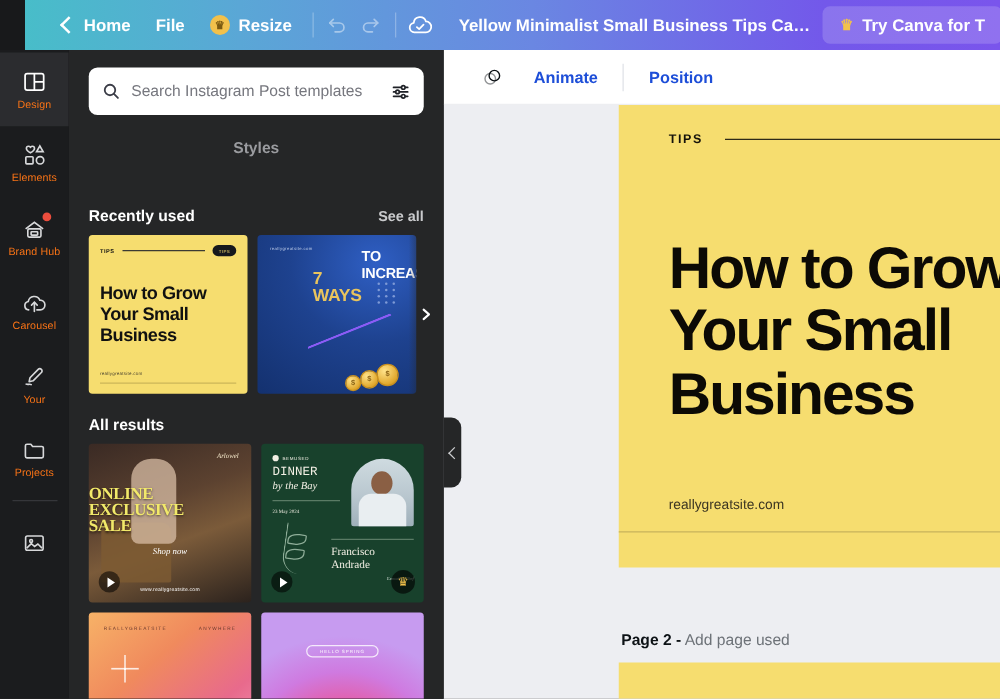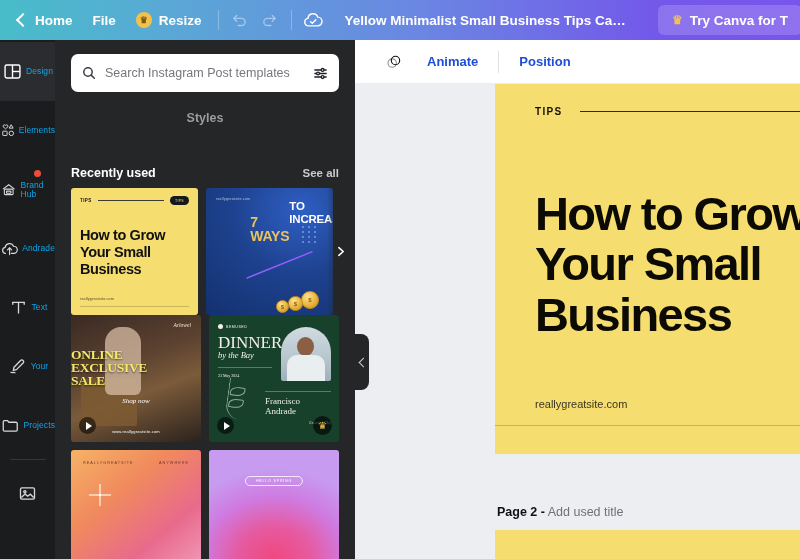--- a/index.html
+++ b/index.html
@@ -9,21 +9,21 @@
     font-family: "Liberation Sans", sans-serif;
     background: #18191b;
   }
   .app { position: relative; width: 800px; height: 559px; display: flex; flex-direction: column; }
 
   
   .topbar {
     height: 40px; flex: 0 0 40px;
     background: linear-gradient(90deg, #48bdc9 0%, #5aa7d6 22%, #6a87e2 52%, #7358ea 82%, #7a55ec 100%);
     display: flex; align-items: center; color: #fff;
-    padding-left: 4px; position: relative; z-index: 30;
+    padding-left: 16px; position: relative; z-index: 30; margin-left: 20px;
   }
   .tb-btn {
     display: flex; align-items: center; gap: 7px;
     height: 28px; padding: 0 10px; border-radius: 6px;
     font-size: 13.5px; font-weight: 700; color: #fff; cursor: pointer; white-space: nowrap;
   }
   .tb-chevleft { width: 14px; height: 14px; position: relative; }
   .tb-chevleft::before {
     content: ""; position: absolute; left: 4px; top: 2px;
     width: 8px; height: 8px; border-left: 2px solid #fff; border-bottom: 2px solid #fff;
@@ -57,23 +57,23 @@
   
   .body { flex: 1; display: flex; min-height: 0; position: relative; }
 
   
   .rail {
     width: 55px; flex: 0 0 55px; background: #1b1c1e;
     display: flex; flex-direction: column; align-items: center;
     padding-top: 2px; overflow: hidden; position: relative; z-index: 20;
   }
   .rail-item {
-    width: 55px; height: 59px; display: flex; flex-direction: row;
+    width: 55px; height: 59px; display: flex; flex-direction: column;
     align-items: center; justify-content: center; gap: 3px;
-    color: #0ea5e9; cursor: pointer; position: relative; flex: 0 0 auto;
+    color: #f97316; cursor: pointer; position: relative; flex: 0 0 auto;
   }
   .rail-item.active { background: #2b2c2f; }
   .rail-label { font-size: 8.5px; letter-spacing: .1px; line-height: 1; }
   .rail-ico { width: 21px; height: 21px; display: block; }
   .rail-dot {
     position: absolute; width: 7px; height: 7px; border-radius: 50%;
     background: #ec4d3d; top: 10px; right: 14px;
   }
   .rail-sep { width: 36px; height: 1px; background: #35363a; margin: 4px 0; flex: 0 0 1px; }
 
@@ -197,21 +197,21 @@
     font-family: "Liberation Serif", serif; font-weight: 700;
     color: #f2e96a; font-size: 13.5px; line-height: .95; letter-spacing: -.3px;
     text-shadow: 0 1px 2px rgba(0,0,0,.6);
   }
   .t-sale .shop { position: absolute; left: 0; right: 0; top: 82px; text-align: center; font-family: "Liberation Serif", serif; font-style: italic; color: #fff; font-size: 7px; }
   .t-sale .sale-url { position: absolute; left: 0; right: 0; bottom: 8px; text-align: center; font-size: 4px; color: #fff; letter-spacing: .2px; }
   
   .t-dinner { background: #18412c; position: relative; padding: 9px; color: #f2efe4; }
   .t-dinner .dn-brand { font-size: 3.6px; letter-spacing: .5px; display: flex; align-items: center; gap: 3px; }
   .t-dinner .dn-brand i { width: 5px; height: 5px; border-radius: 50%; background: #f2efe4; display: inline-block; }
-  .t-dinner .dn-t1 { font-family: Liberation Serif, serif; font-size: 17px; margin-top: 5px; line-height: 1; }
+  .t-dinner .dn-t1 { font-family: Liberation Mono, monospace; font-size: 10px; margin-top: 5px; line-height: 1; }
   .t-dinner .dn-t2 { font-family: "Liberation Serif", serif; font-size: 8.5px; font-style: italic; line-height: 1.1; }
   .t-dinner .dn-date { font-family: "Liberation Serif", serif; font-size: 4px; margin-top: 7px; padding-top: 5px; border-top: .5px solid #5a7b65; width: 54px; }
   .t-dinner .dn-leaf { position: absolute; left: 18px; bottom: 22px; width: 34px; height: 40px; border-left: .7px solid #8fae99; border-radius: 0 0 0 14px; transform: rotate(8deg); }
   .t-dinner .dn-leaf::before, .t-dinner .dn-leaf::after { content: ""; position: absolute; border: .7px solid #8fae99; border-radius: 60% 10%; }
   .t-dinner .dn-leaf::before { width: 13px; height: 7px; left: 1px; top: 8px; }
   .t-dinner .dn-leaf::after { width: 13px; height: 7px; left: 1px; top: 20px; }
   .t-dinner .dn-photo {
     position: absolute; right: 8px; top: 12px; width: 50px; height: 54px;
     border-radius: 25px 25px 2px 2px; overflow: hidden;
     background: linear-gradient(180deg, #cfdbe0 0%, #b9c7cf 55%, #9fb0ba 100%);
@@ -366,32 +366,23 @@
         </svg>
         <span class="rail-label">Brand Hub</span>
       </div>
 
       <div class="rail-item">
         <svg class="rail-ico" viewBox="0 0 24 24" fill="none" stroke="#d7d8da" stroke-width="1.5" stroke-linecap="round">
           <path d="M6.8 18.2A3.9 3.9 0 0 1 6.4 10.5 5.6 5.6 0 0 1 17 9.2a4.2 4.2 0 0 1 .3 9h-3"></path>
           <line x1="12" y1="19.6" x2="12" y2="11.4"></line>
             <polyline points="9.4 13.8 12 11.2 14.6 13.8" fill="none"></polyline>
         </svg>
-        <span class="rail-label">Andrade</span>
-      </div>
-
-      <div class="rail-item">
-        <svg class="rail-ico" viewBox="0 0 24 24" fill="none" stroke="#d7d8da" stroke-width="1.5" stroke-linecap="round">
-          <line x1="5.5" y1="6.2" x2="18.5" y2="6.2"></line>
-            <line x1="12" y1="6.2" x2="12" y2="18.4"></line>
-          <line x1="5.5" y1="6.2" x2="5.5" y2="8.4"></line>
-            <line x1="18.5" y1="6.2" x2="18.5" y2="8.4"></line>
-        </svg>
-        <span class="rail-label">Text</span>
-      </div>
+        <span class="rail-label">Carousel</span>
+      </div>
+
 
       <div class="rail-item">
         <svg class="rail-ico" viewBox="0 0 24 24" fill="none" stroke="#d7d8da" stroke-width="1.5" stroke-linecap="round" stroke-linejoin="round">
           <path d="M18.4 5.1a2 2 0 0 1 0 2.9l-7.6 7.6-3.6.8.8-3.6 7.5-7.7a2 2 0 0 1 2.9 0z"></path>
           <path d="M4.5 18.6c1.6.9 3.2-.4 4.6.5"></path>
         </svg>
         <span class="rail-label">Your</span>
       </div>
 
       <div class="rail-item">
@@ -494,20 +485,23 @@
           <div class="tb-url">reallygreatsite.com</div>
         </div>
 
         <div class="row-next">
           <svg width="13" height="13" viewBox="0 0 24 24" fill="none" stroke="#fff" stroke-width="3" stroke-linecap="round" stroke-linejoin="round">
               <polyline points="9 5 17 12 9 19"></polyline>
             </svg>
         </div>
       </div>
 
+      <div class="sect-head">
+        <div class="sect-title">All results</div>
+      </div>
 
       <div class="grid">
 
         <div class="thumb thumb-grid t-sale">
           <div class="chair"></div>
           <div class="figure"></div>
           <div class="brand">Arlowel</div>
           <div class="sale-txt">
             <div>ONLINE</div>
             <div>EXCLUSIVE</div>
@@ -580,21 +574,21 @@
             </div>
             <div class="pg-head">How to Grow Your Small Business</div>
             <div class="pg-url">reallygreatsite.com</div>
             <div class="pg-foot"></div>
           </div>
         </div>
 
         <div class="page2-bar">
           <div class="p2-label">
             <b>Page 2 -</b>
-            <span>Add used title</span>
+            <span>Add page used</span>
           </div>
 
         </div>
 
         <div class="page2">
           <div class="p2-inner">
             
             
           </div>
         </div>

